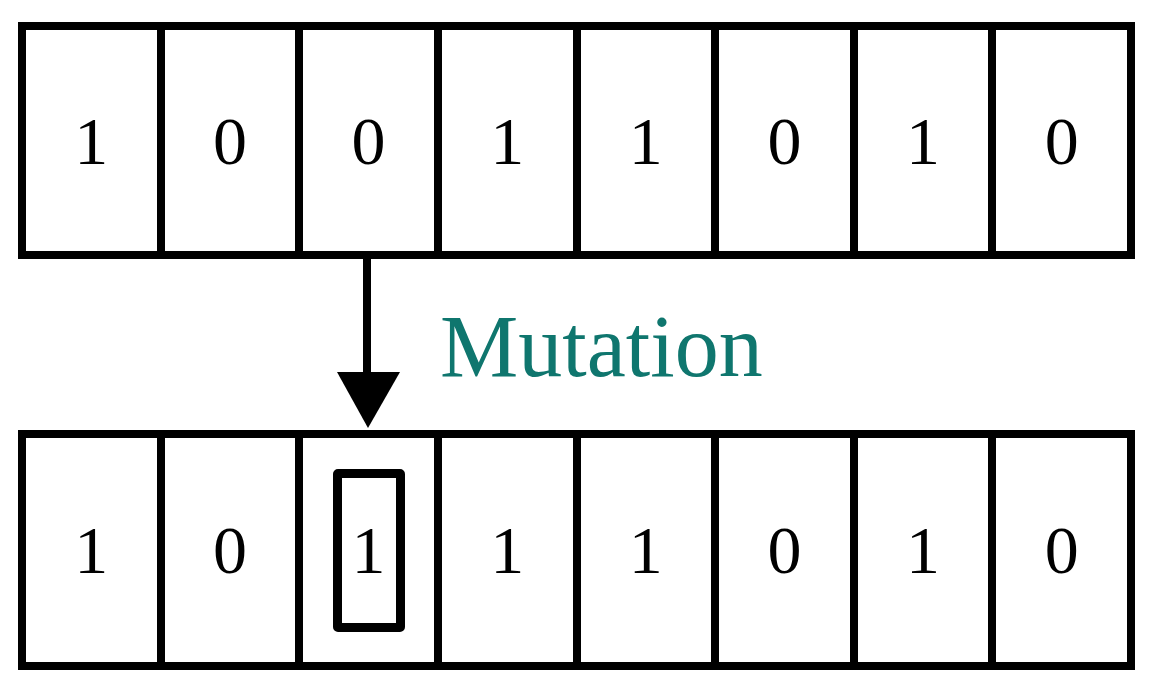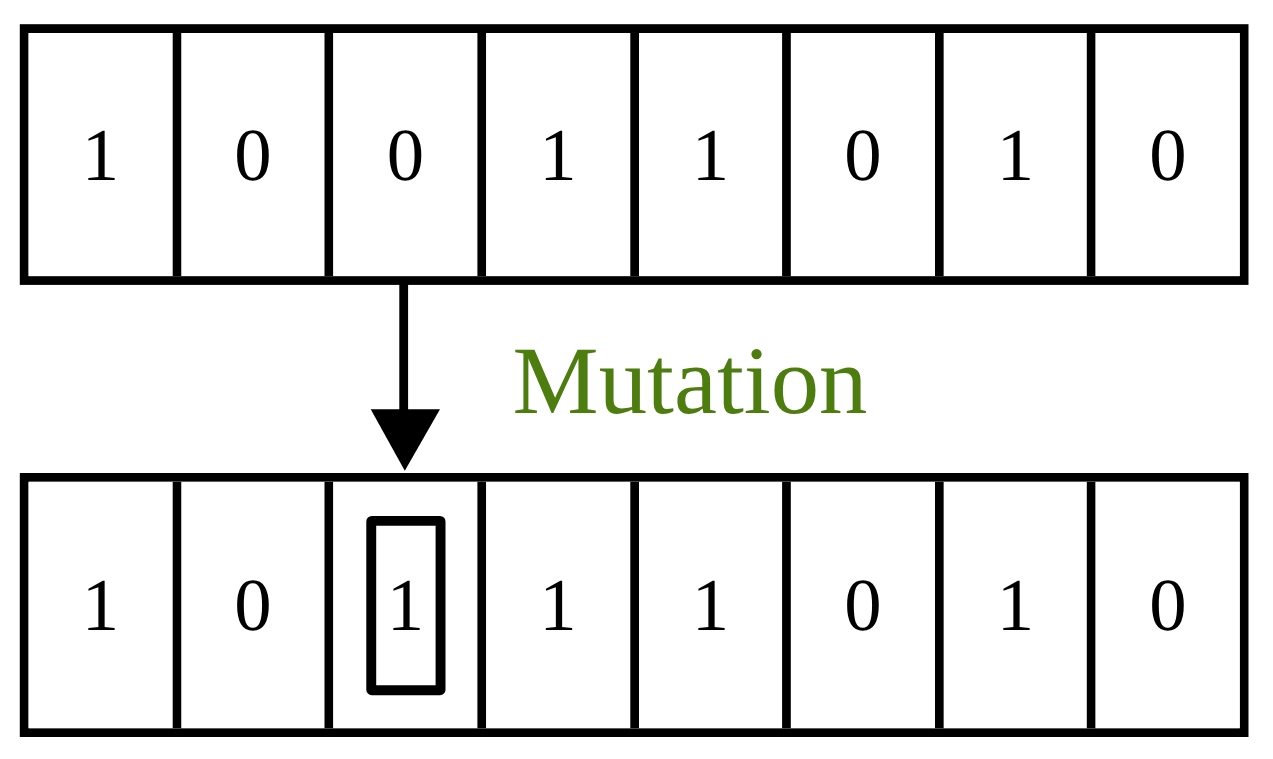--- a/index.html
+++ b/index.html
@@ -84,23 +84,22 @@
 
   
   #mutation-label {
     position: absolute;
     left: 440px;
     top: 303px;
     font-family: "Liberation Serif", "DejaVu Serif", serif;
     font-size: 88px;
     line-height: 1;
     letter-spacing: 0px;
-    color: #4d7c0f;
+    color: #0f766e;
     white-space: nowrap;
-    margin-left: 26px;
   }
 </style>
 </head>
 <body>
 
 <div id="canvas">
 
   <div class="chromosome" id="chromosome-parent">
 
     <div class="gene-cell">

